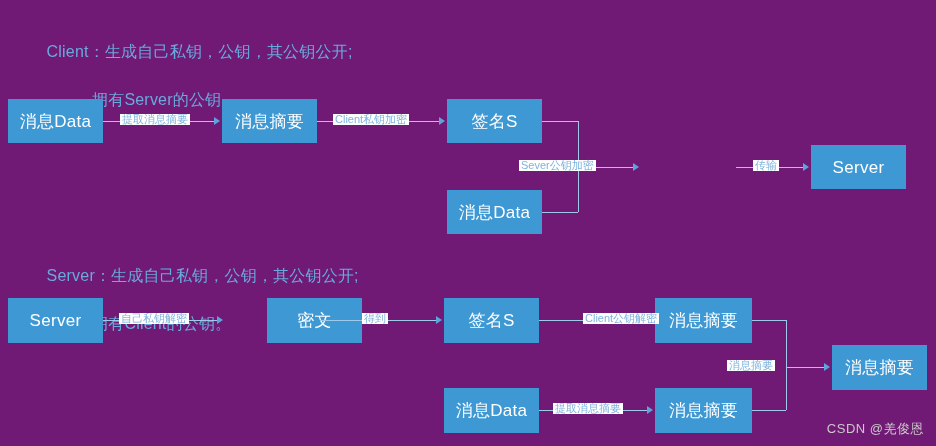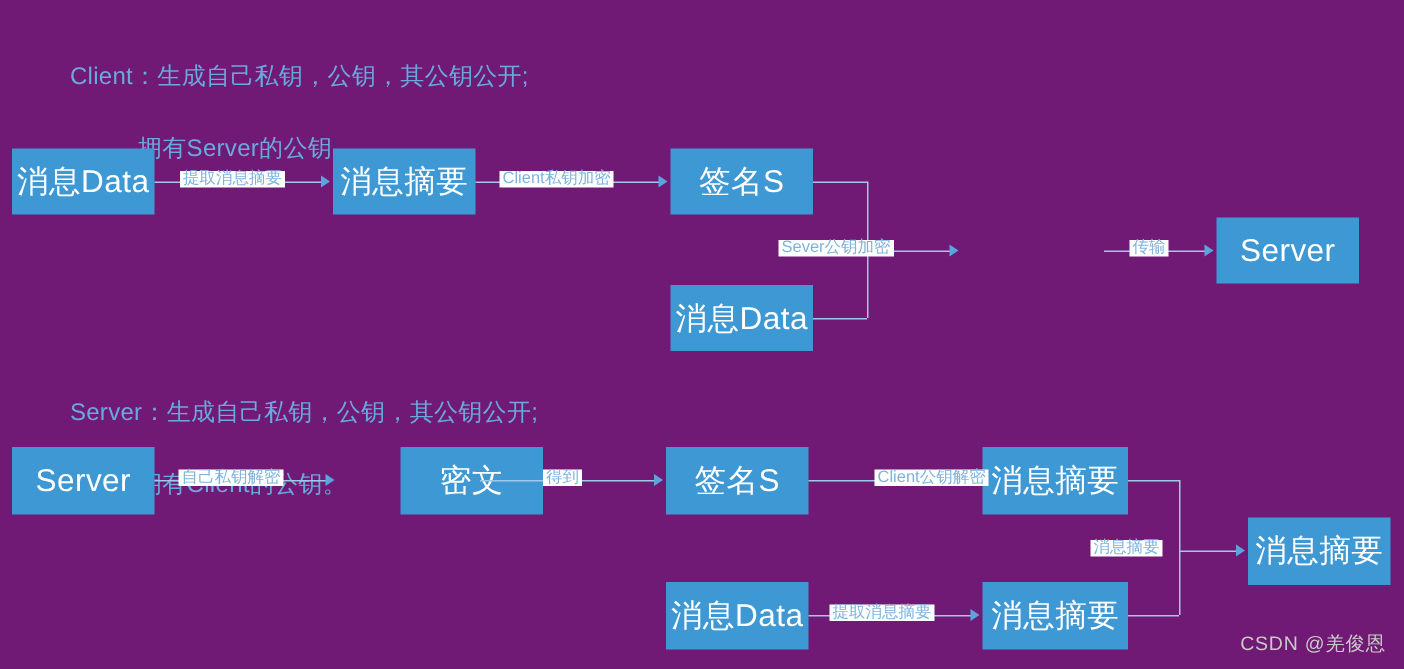--- a/index.html
+++ b/index.html
@@ -33,21 +33,21 @@
   }
 
   
   .node {
     position: absolute;
     background: #3d98d4;
     color: #ffffff;
     display: flex;
     align-items: center;
     justify-content: center;
-    font-size: 21px;
+    font-size: 17px;
     line-height: 1;
     box-sizing: border-box;
     letter-spacing: 0.3px;
   }
 
   
   .hline {
     position: absolute;
     height: 1px;
     background: #9fc9e8;

